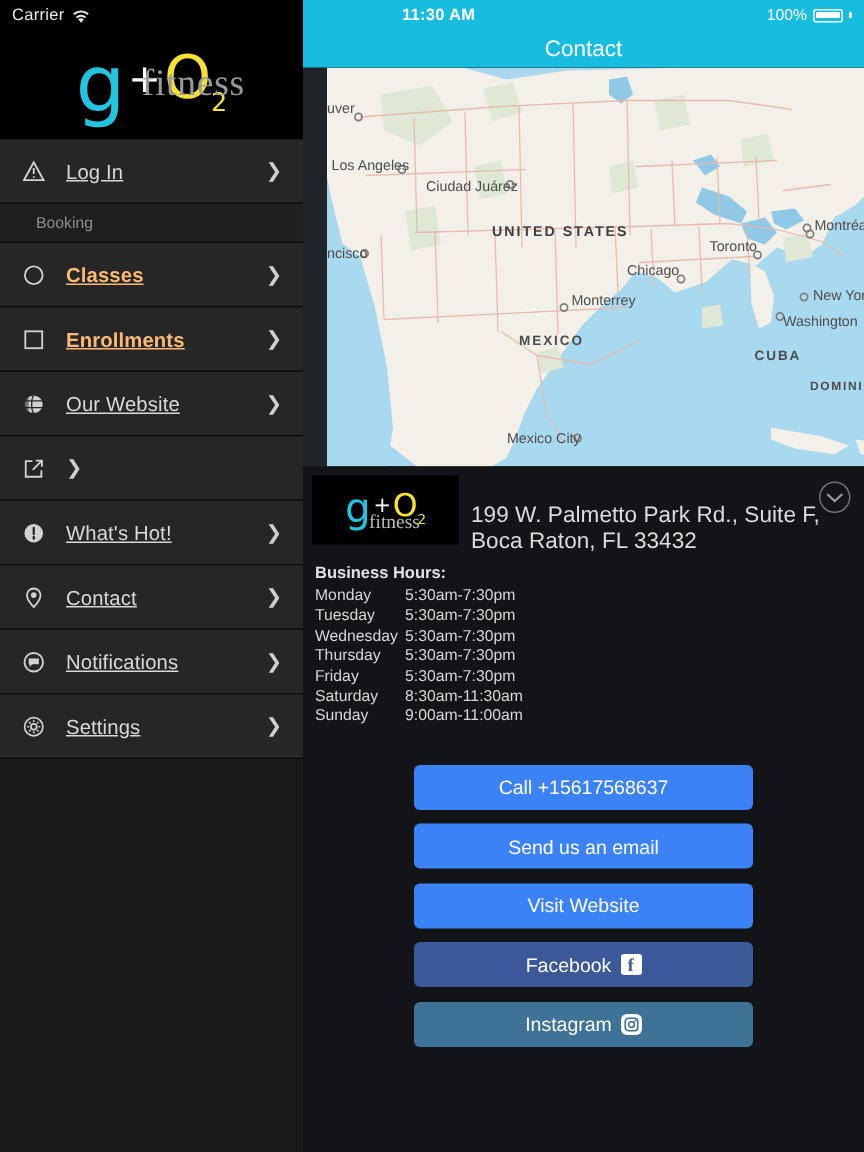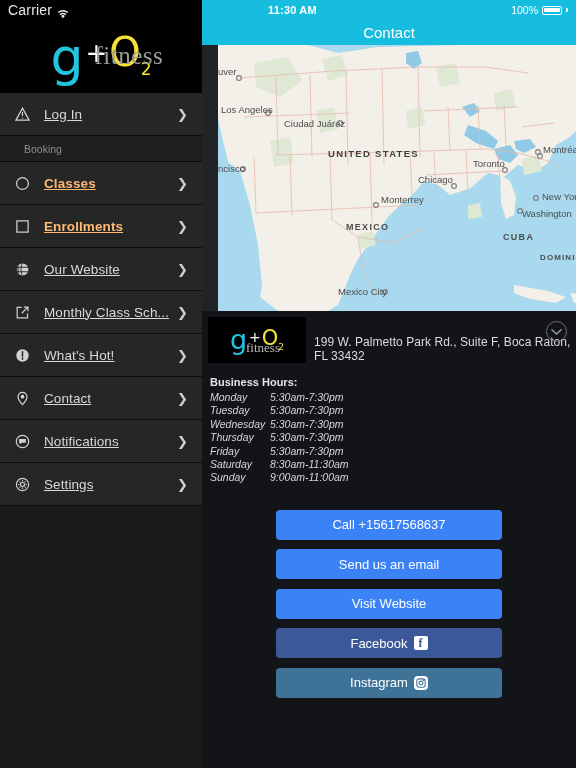--- a/index.html
+++ b/index.html
@@ -5,21 +5,21 @@
   * { margin:0; padding:0; box-sizing:border-box; }
   html,body { width:576px; height:768px; overflow:hidden; background:#000; }
   body { font-family:"Liberation Sans", sans-serif; -webkit-font-smoothing:antialiased; }
 
   #app { position:relative; width:576px; height:768px; display:flex; }
 
   
   #sidebar { width:202px; height:768px; background:#1c1c1c; position:relative; flex:0 0 202px; }
 
   .status-left { height:20px; display:flex; align-items:center; padding-left:8px; gap:5px;
-                 background:#000; color:#e8e8e8; font-size:14px; letter-spacing:.2px; }
+                 background:#000; color:#e8e8e8; font-size:11px; letter-spacing:.2px; }
   .wifi-ico { display:inline-block; width:12px; height:10px; position:relative; top:1px; }
 
   .brand { height:72px; background:#000; display:flex; align-items:center; justify-content:center; }
   .logo { display:flex; align-items:flex-end; line-height:1; }
   .logo .g { color:#22c4e0; font-size:52px; font-weight:400; font-family:"DejaVu Sans", sans-serif;
              line-height:.78; letter-spacing:-1px; }
   .logo .plus { color:#ffffff; font-size:26px; margin:0 2px 12px 3px; font-family:"DejaVu Sans", sans-serif; }
   .logo .o2 { color:#f5e232; font-size:40px; line-height:.92; font-family:"DejaVu Sans", sans-serif; }
   .logo .o2 sub { font-size:17px; }
   .brandwrap { position:relative; }
@@ -67,29 +67,29 @@
 
   .phead { position:relative; height:58px; padding:6px 0 0 6px; display:flex; align-items:flex-start; }
   .plogo { width:98px; height:46px; background:#000; display:flex; align-items:center;
            justify-content:center; flex:0 0 98px; position:relative; }
   .plogo .pg { color:#22c4e0; font-size:27px; line-height:.8; font-family:"DejaVu Sans", sans-serif; }
   .plogo .pp { color:#fff; font-size:14px; margin:0 1px 7px 2px; font-family:"DejaVu Sans", sans-serif; }
   .plogo .po { color:#f5e232; font-size:21px; line-height:.95; font-family:"DejaVu Sans", sans-serif; }
   .plogo .po sub { font-size:9px; }
   .plogo .pf { position:absolute; left:38px; bottom:7px; color:#b9b9b9; font-size:13px;
                font-family:"Liberation Serif", serif; }
-  .paddr { color:#dcdcdc; font-size:12px; margin:18px 0 0 8px; letter-spacing:.05px; }
+  .paddr { color:#dcdcdc; font-size:15px; margin:18px 0 0 8px; letter-spacing:.05px; }
 
   .collapse { position:absolute; right:9px; top:10px; width:21px; height:21px; border-radius:50%;
               border:1.3px solid #6f7278; display:flex; align-items:center; justify-content:center;
               color:#9aa0a6; font-size:11px; font-family:"DejaVu Sans", sans-serif; }
 
   .hours { padding:7px 0 0 8px; color:#d7d7d7; }
   .hours h4 { font-size:11px; font-weight:bold; margin-bottom:3px; color:#e4e4e4; }
-  .hrow { font-size:10.5px; line-height:13.4px; display:flex;font-style:italic; }
+  .hrow { font-size:10.5px; line-height:13.4px; display:flex; }
   .hday { width:60px; flex:0 0 60px; }
   .htime { white-space:pre; }
 
   .btns { margin-top:25px; display:flex; flex-direction:column; align-items:center; gap:9.5px; }
   .btn { width:226px; height:30px; border-radius:4px; display:flex; align-items:center;
          justify-content:center; gap:6px; color:#fff; font-size:13px; border:none; }
   .btn.teal { background:#3b82f6; }
   .btn.fb   { background:#3b5998; }
   .btn.ig   { background:#3e7296; }
   .glyphbox { display:inline-flex; align-items:center; justify-content:center;
@@ -174,21 +174,20 @@
         <span class="chev">❯</span>
       </div>
 
       <div class="mrow">
         <span class="mico">
           <svg width="15" height="15" viewBox="0 0 16 16">
               <path d="M7 2.6H2.3v11.1h11.1V9" fill="none" stroke="#d2d2d2" stroke-width="1.3"></path>
               <path d="M9.4 2.2h4.4v4.4M13.4 2.6 7.3 8.8" fill="none" stroke="#d2d2d2" stroke-width="1.3"></path>
             </svg>
         </span>
-        <span class="mlabel">Monthly Class Sch...</span>
         <span class="chev">❯</span>
       </div>
 
       <div class="mrow">
         <span class="mico">
           <svg width="15" height="15" viewBox="0 0 16 16">
               <circle cx="8" cy="8" r="6.6" fill="#d2d2d2"></circle>
               <path d="M8 4.1v4.6M8 10.6v1.3" stroke="#262626" stroke-width="1.6" stroke-linecap="round"></path>
             </svg>
         </span>

